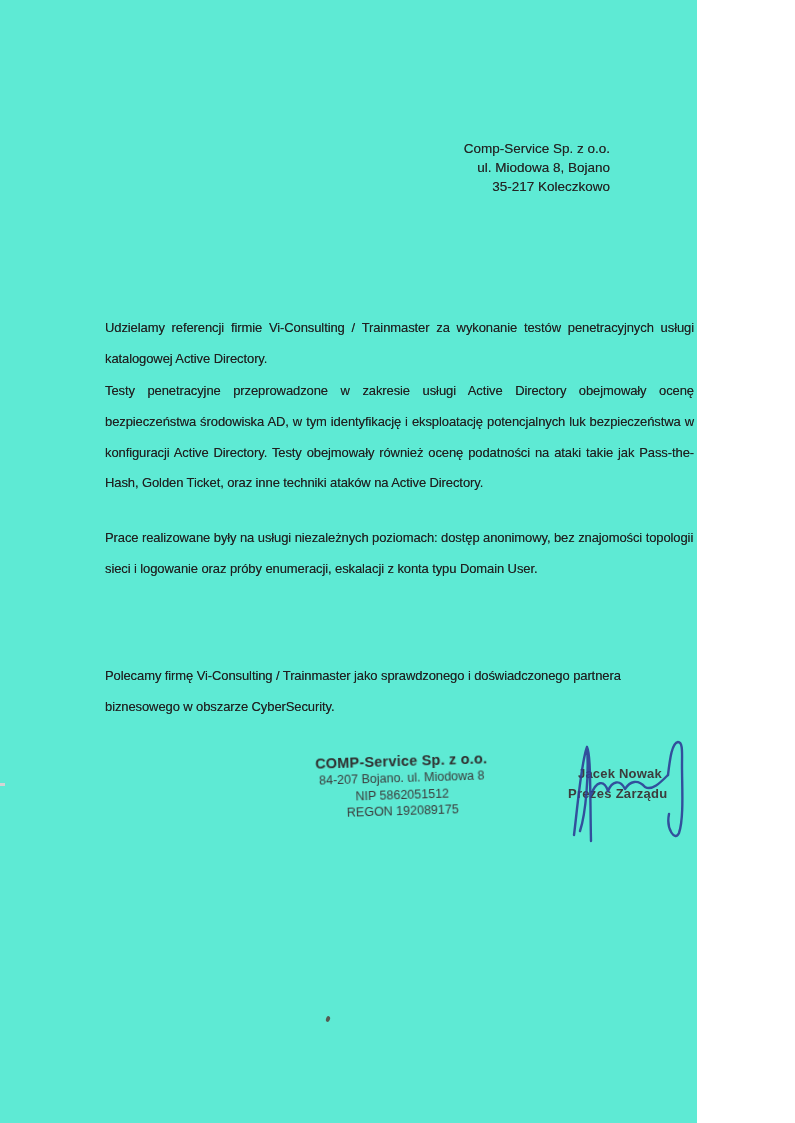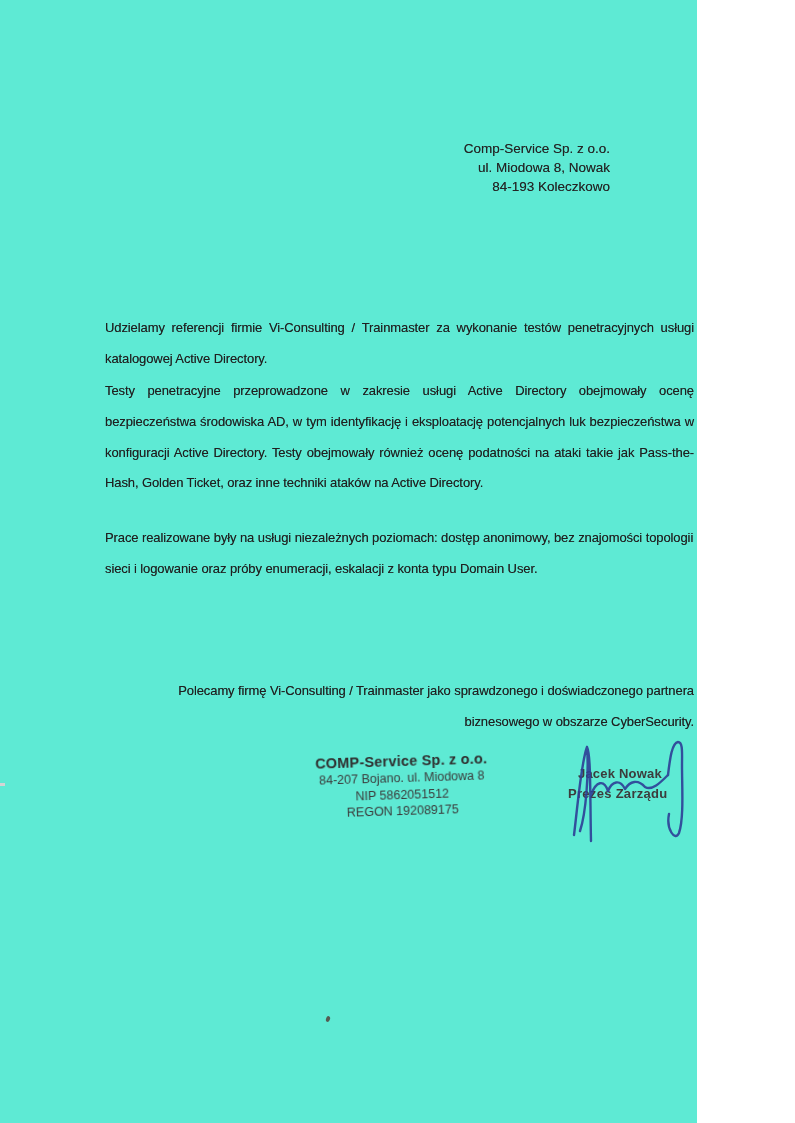--- a/index.html
+++ b/index.html
@@ -44,21 +44,21 @@
     font-size: 13px;
     line-height: 30.8px;
     color: #202020;
     letter-spacing: -0.1px;
   }
   .para p { margin: 12px; }
   .justified { text-align: justify; }
   .p1 { top: 301px; }
   .p2 { top: 364px; }
   .p3 { top: 511px; }
-  .p4 { top: 664px; text-align: right; }
+  .p4 { top: 649px; }
 
   .stamp {
     position: absolute;
     top: 752px;
     left: 293px;
     width: 218px;
     text-align: center;
     transform: rotate(-1.8deg);
     color: #2f2f2f;
     filter: blur(0.25px);
@@ -117,22 +117,22 @@
     background: #d4d4d4;
   }
 </style>
 </head>
 <body>
 
 <div class="page">
 
   <div class="letterhead scan">
     <div>Comp-Service Sp. z o.o.</div>
-    <div>ul. Miodowa 8, Nowak</div>
-    <div>84-193 Koleczkowo</div>
+    <div>ul. Miodowa 8, Bojano</div>
+    <div>35-217 Koleczkowo</div>
   </div>
 
 
   <div class="para p1 justified scan">
     <p>Udzielamy referencji firmie Vi-Consulting / Trainmaster za wykonanie testów penetracyjnych usługi katalogowej Active Directory.</p>
   </div>
 
   <div class="para p2 justified scan">
     <p>Testy penetracyjne przeprowadzone w zakresie usługi Active Directory obejmowały ocenę bezpieczeństwa środowiska AD, w tym identyfikację i eksploatację potencjalnych luk bezpieczeństwa w konfiguracji Active Directory. Testy obejmowały również ocenę podatności na ataki takie jak Pass-the-Hash, Golden Ticket, oraz inne techniki ataków na Active Directory.</p>
   </div>

